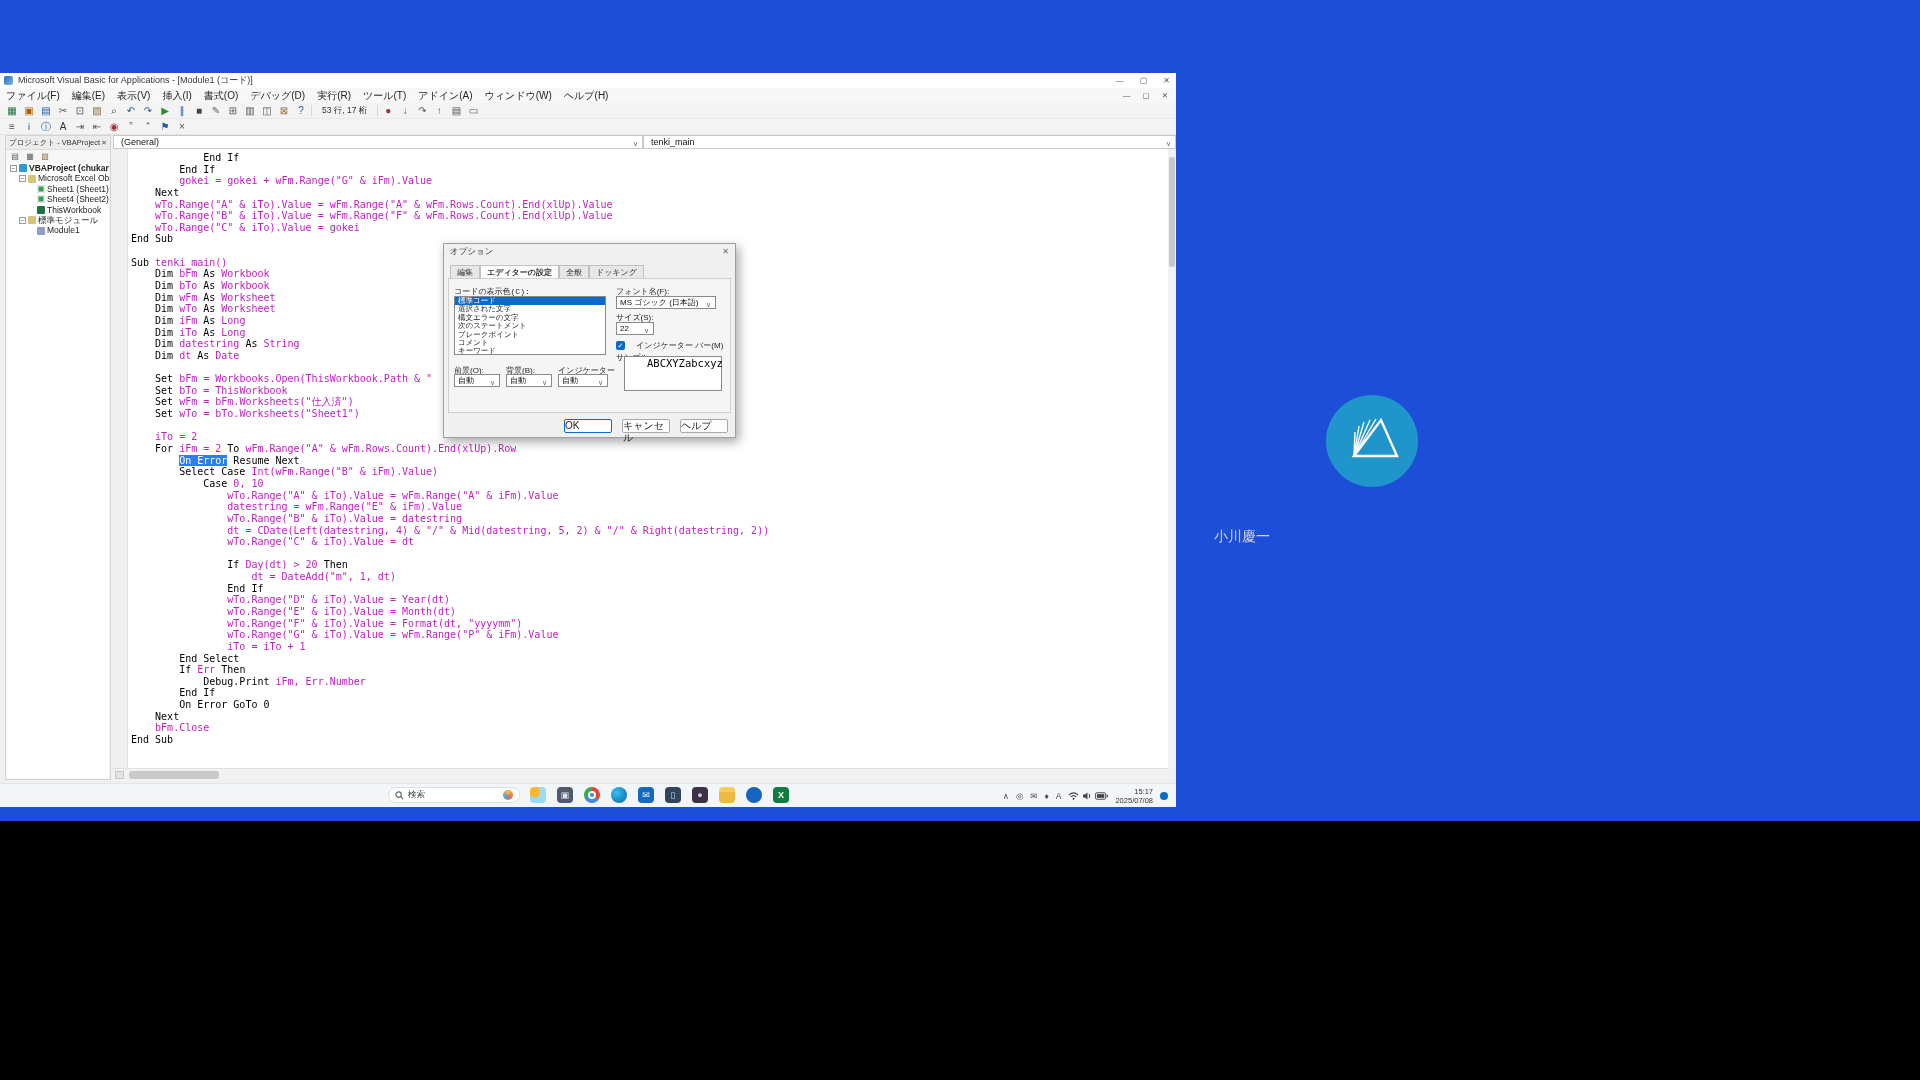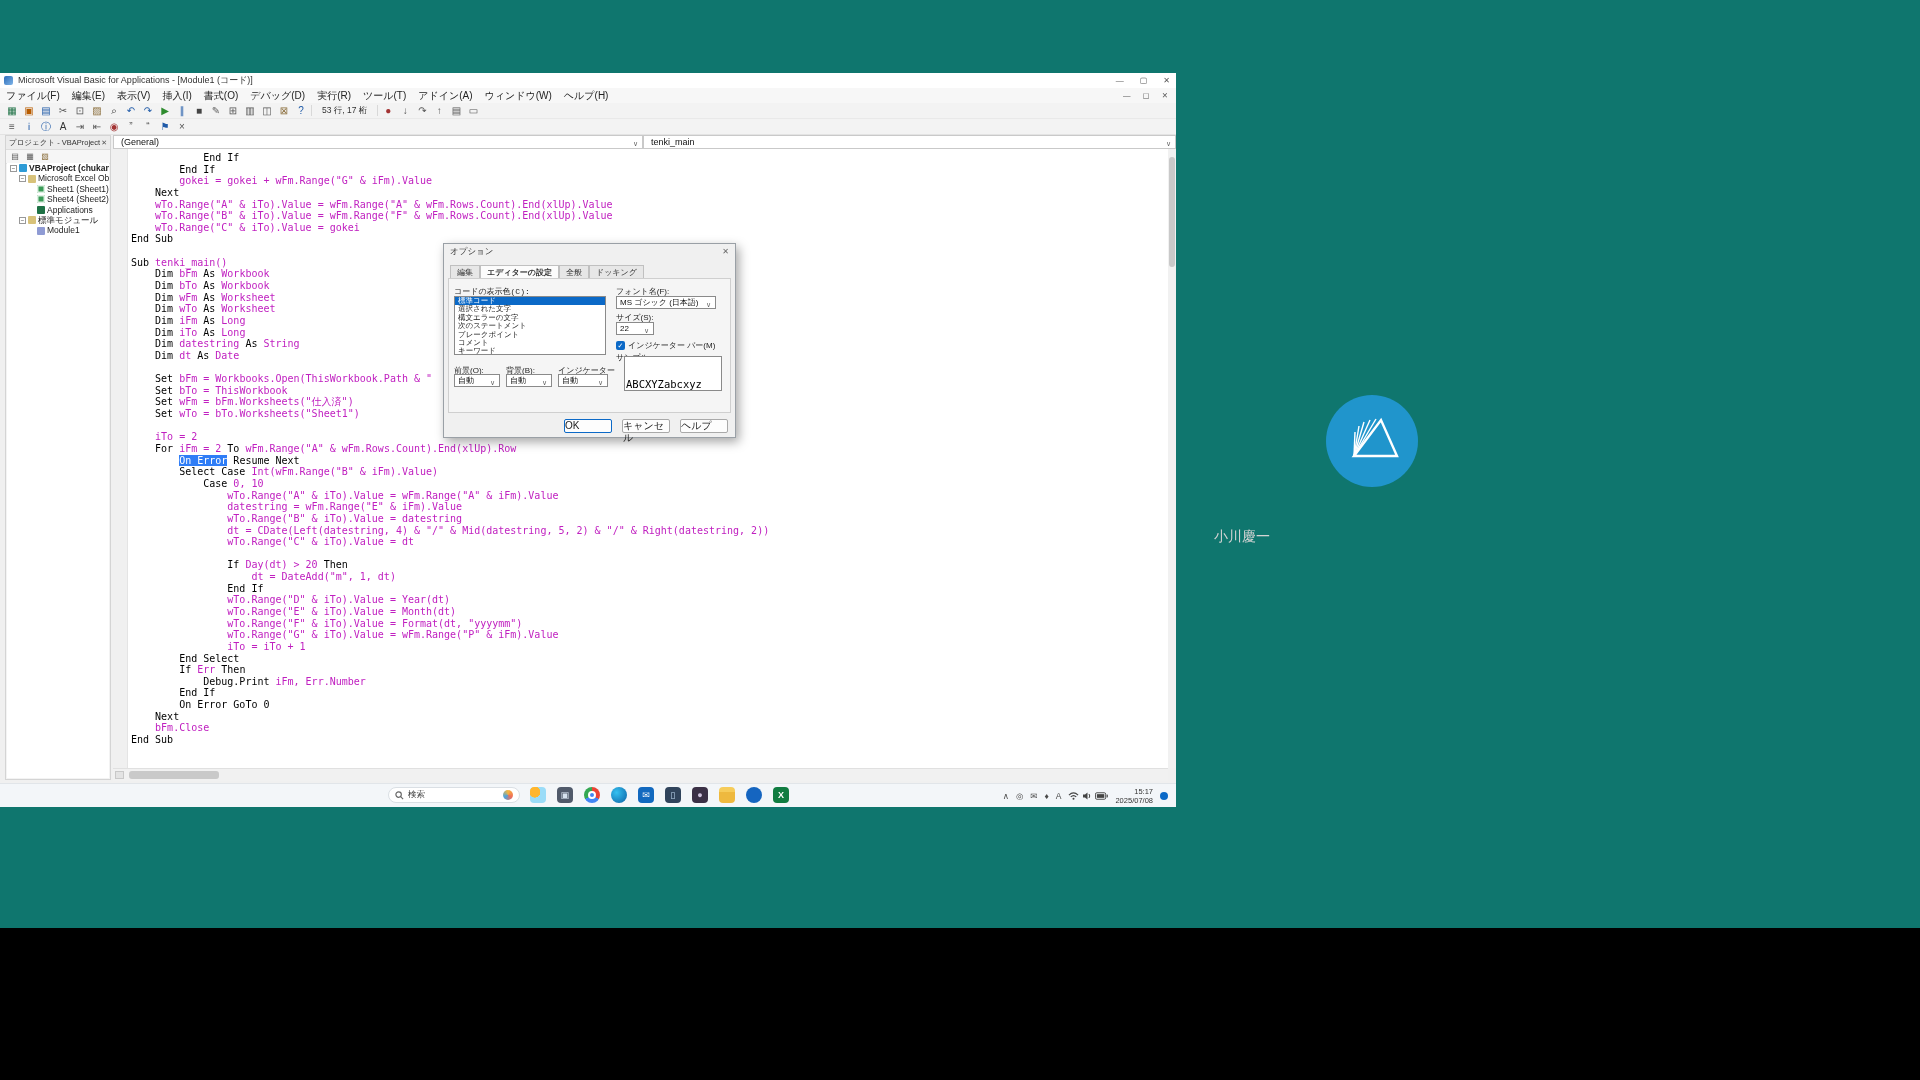--- a/index.html
+++ b/index.html
@@ -1,17 +1,17 @@
 <!DOCTYPE html>
 <html><head>
 <meta charset="utf-8">
 <style>
   html,body{margin:0;padding:0;background:#000;width:1920px;height:1080px;overflow:hidden;
     font-family:"Liberation Sans",sans-serif;}
-  #root{position:relative;width:1920px;height:928px;background:#0f766e;}
+  #root{position:relative;width:1920px;height:821px;background:#1d4ed8;}
 
   
   .share{position:absolute;left:0;top:73px;width:1176px;height:733px;background:#f0f0f0;color:#222;}
 
   .titlebar{position:absolute;left:0;top:0;width:100%;height:15px;background:#ffffff;
     border-bottom:1px solid #e6e6e6;display:flex;align-items:center;font-size:9px;color:#333;}
   .vb-ico{width:9px;height:9px;margin:0 5px 0 4px;border-radius:2px;
     background:linear-gradient(135deg,#2b6cb8,#7fb4e8);flex:none;}
   .win-controls{position:absolute;right:6px;top:0;height:15px;display:flex;gap:16px;
     align-items:center;font-size:8px;color:#555;}
@@ -92,25 +92,25 @@
   .dlg-page{position:absolute;left:4px;right:4px;top:34px;bottom:24px;background:#f5f5f5;
     border:1px solid #cfcfcf;}
   .dlg-lab{position:absolute;font-size:8px;color:#222;white-space:nowrap;}
   .dlg-list{position:absolute;left:10px;top:52px;width:152px;height:59px;background:#fff;
     border:1px solid #8a8a8a;overflow:hidden;box-sizing:border-box;}
   .lb-item{height:8.4px;line-height:8.4px;font-size:7.5px;padding-left:3px;white-space:nowrap;}
   .lb-item.sel{background:#0b69c7;color:#fff;}
   .dlg-combo{position:absolute;height:13px;background:#fff;border:1px solid #8a8a8a;
     font-size:8px;line-height:11px;padding-left:3px;box-sizing:border-box;color:#111;}
   .dlg-combo .cv{top:2px;}
-  .dlg-check{position:absolute;left:172px;top:96px;display:flex;align-items:center;gap:3px;}
+  .dlg-check{position:absolute;left:172px;top:96px;display:flex;align-items:center;gap:11px;}
   .chkbox{width:9px;height:9px;background:#0b69c7;color:#fff;font-size:7px;line-height:9px;
     text-align:center;border-radius:2px;flex:none;}
   .sample-box{position:absolute;left:180px;top:112px;width:98px;height:35px;background:#fff;
-    border:1px solid #8a8a8a;display:flex;align-items:flex-end;padding-left:1px;box-sizing:border-box;
+    border:1px solid #8a8a8a;display:flex;align-items:flex-start;padding-left:22px;box-sizing:border-box;
     font-family:"DejaVu Sans Mono",monospace;font-size:10.5px;color:#000;}
   .dlg-btn{position:absolute;top:175px;width:48px;height:14px;background:#fdfdfd;
     border:1px solid #a9a9a9;font-size:10px;line-height:12px;text-align:left;box-sizing:border-box;border-radius:2px;}
   .dlg-btn.default{border:1px solid #0b69c7;}
 
   
   .taskbar{position:absolute;left:0;top:710px;width:100%;height:23px;background:#f3f6f9;
     border-top:1px solid #e1e5e9;}
   .search-pill{position:absolute;left:388px;top:3px;width:132px;height:16px;background:#fff;
     border:1px solid #dadfe4;border-radius:9px;display:flex;align-items:center;gap:4px;
@@ -252,21 +252,21 @@
             <span class="tlabel">Sheet1 (Sheet1)</span>
           </div>
           <div class="tree-row" style="padding-left: 21px;">
             <span class="expander-spacer"></span>
             <span class="ticon ti-sheet"></span>
             <span class="tlabel">Sheet4 (Sheet2)</span>
           </div>
           <div class="tree-row" style="padding-left: 21px;">
             <span class="expander-spacer"></span>
             <span class="ticon ti-workbook"></span>
-            <span class="tlabel">Applications</span>
+            <span class="tlabel">ThisWorkbook</span>
           </div>
           <div class="tree-row" style="padding-left: 12px;">
             <span class="expander">−</span>
             <span class="ticon ti-folder"></span>
             <span class="tlabel">標準モジュール</span>
           </div>
           <div class="tree-row" style="padding-left: 21px;">
             <span class="expander-spacer"></span>
             <span class="ticon ti-module"></span>
             <span class="tlabel">Module1</span>

